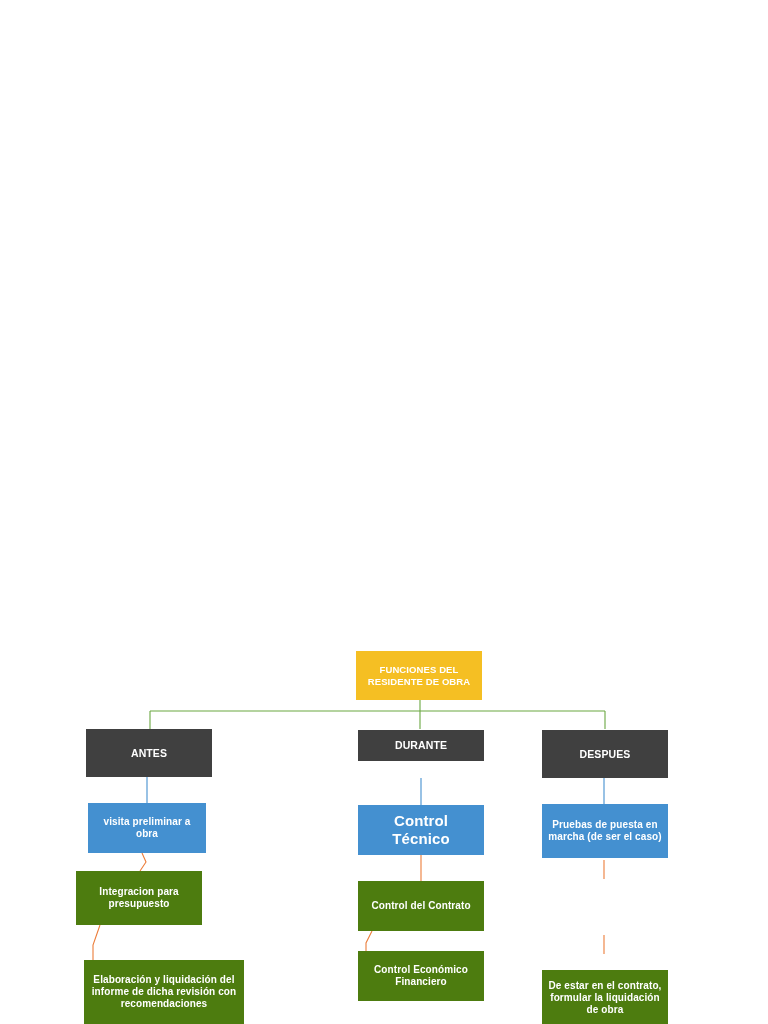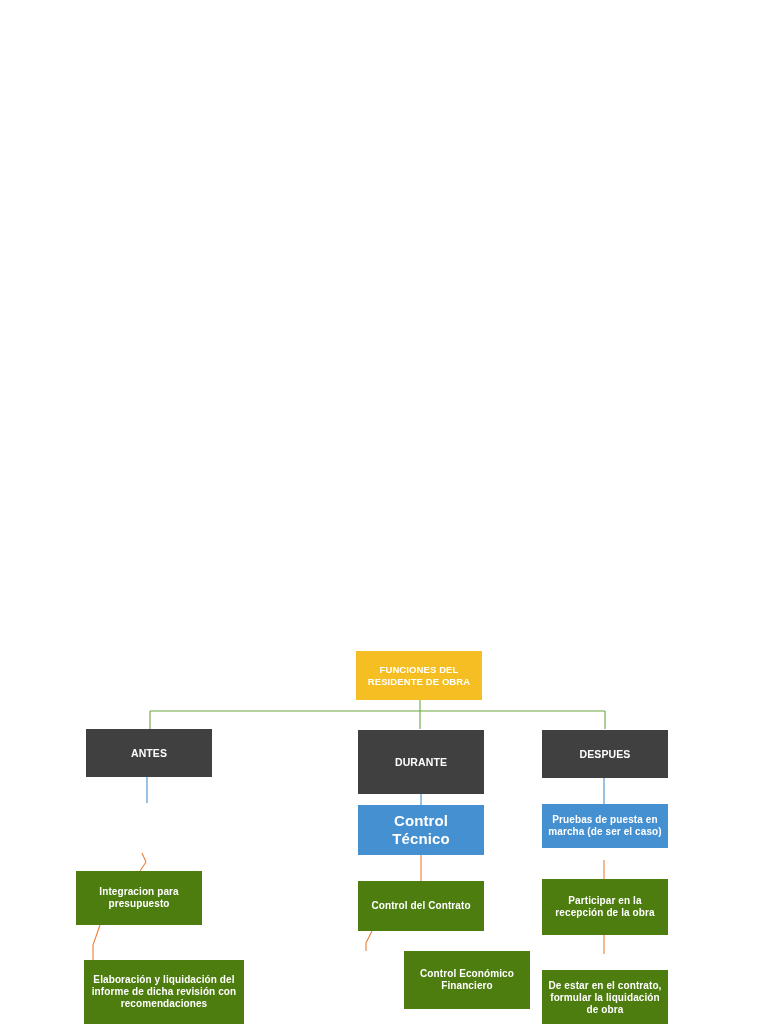--- a/index.html
+++ b/index.html
@@ -92,34 +92,34 @@
     <path d="M604 778 L604 804" stroke="#4490d0" stroke-width="1.1" fill="none"></path>
     <path d="M604 860 L604 879" stroke="#ec7d3a" stroke-width="1.1" fill="none"></path>
     <path d="M604 935 L604 954" stroke="#ec7d3a" stroke-width="1.1" fill="none"></path>
     <path d="M556 1010 L556 1024" stroke="#ec7d3a" stroke-width="1.1" fill="none"></path>
   </svg>
 
   <div class="node node-root" style="left:356px; top:651px; width:126px; height:49px;">FUNCIONES DEL RESIDENTE DE OBRA</div>
 
   <div class="node node-phase" style="left:86px; top:729px; width:126px; height:48px;">ANTES</div>
 
-  <div class="node node-phase" style="left:358px; top:730px; width:126px; height:64px;">DURANTE</div>
+  <div class="node node-phase" style="left:358px; top:730px; width:126px; height:31px;">DURANTE</div>
 
   <div class="node node-phase" style="left:542px; top:730px; width:126px; height:48px;">DESPUES</div>
 
+  <div class="node node-blue node-small" style="left:88px; top:803px; width:118px; height:50px;">visita preliminar a obra</div>
 
   <div class="node node-orange node-small" style="left:76px; top:871px; width:126px; height:54px;">Integracion para presupuesto</div>
 
   <div class="node node-orange node-small" style="left:84px; top:960px; width:160px; height:64px;">Elaboración y liquidación del informe de dicha revisión con recomendaciones</div>
 
   <div class="node node-blue" style="left:358px; top:805px; width:126px; height:50px;">Control Técnico</div>
 
   <div class="node node-orange node-small" style="left:358px; top:881px; width:126px; height:50px;">Control del Contrato</div>
 
-  <div class="node node-orange node-small" style="left:358px; top:951px; width:126px; height:58px;margin-left:46px;">Control Económico Financiero</div>
+  <div class="node node-orange node-small" style="left:358px; top:951px; width:126px; height:50px;">Control Económico Financiero</div>
 
-  <div class="node node-blue node-small" style="left:542px; top:804px; width:126px; height:44px;">Pruebas de puesta en marcha (de ser el caso)</div>
+  <div class="node node-blue node-small" style="left:542px; top:804px; width:126px; height:54px;">Pruebas de puesta en marcha (de ser el caso)</div>
 
-  <div class="node node-orange node-small" style="left:542px; top:879px; width:126px; height:56px;">Participar en la recepción de la obra</div>
 
   <div class="node node-orange node-small" style="left:542px; top:954px; width:126px; height:56px;margin-top:16px;">De estar en el contrato, formular la liquidación de obra</div>
 
 </div>
 
 </body></html>

